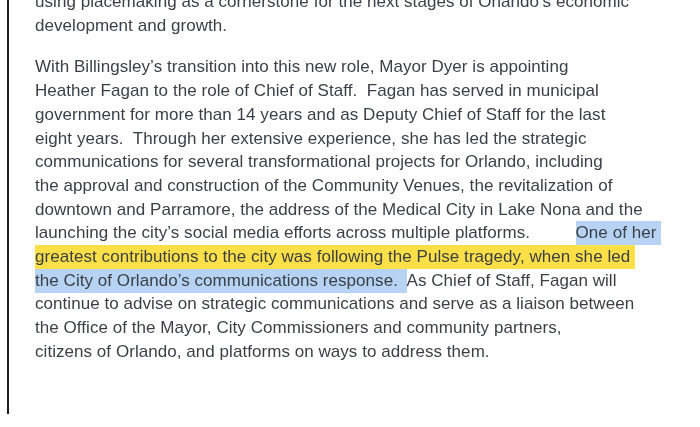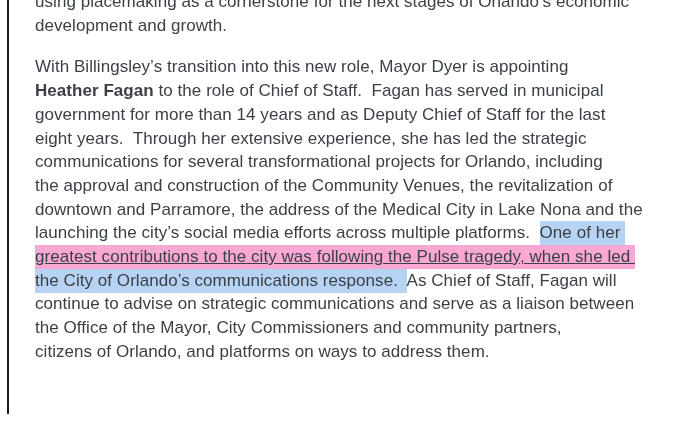--- a/index.html
+++ b/index.html
@@ -32,21 +32,21 @@
     line-height: 23.7px;
     letter-spacing: 0.05px;
   }
   .paragraph {
     margin: 0 0 18px 0;
   }
   .line {
     white-space: pre;
   }
   .seg-bold {
-    font-weight: bold;
+    font-weight: normal;
   }
   .seg-highlight {
     background: #b6d3f3;
     padding: 2px 0 3px 0;
   }
 </style>
 </head>
 <body style="background: rgb(255, 255, 255); color: rgb(59, 63, 70);">
 
 <div class="left-border" style="background: rgb(29, 29, 29);"></div>
@@ -57,20 +57,20 @@
       <div class="line"><span class="seg seg-normal">development and growth.</span></div>
     </div>
     <div class="paragraph">
       <div class="line"><span class="seg seg-normal">With Billingsley’s transition into this new role, Mayor Dyer is appointing</span></div>
       <div class="line"><span class="seg seg-bold">Heather Fagan</span><span class="seg seg-normal"> to the role of Chief of Staff.  Fagan has served in municipal</span></div>
       <div class="line"><span class="seg seg-normal">government for more than 14 years and as Deputy Chief of Staff for the last</span></div>
       <div class="line"><span class="seg seg-normal">eight years.  Through her extensive experience, she has led the strategic</span></div>
       <div class="line"><span class="seg seg-normal">communications for several transformational projects for Orlando, including</span></div>
       <div class="line"><span class="seg seg-normal">the approval and construction of the Community Venues, the revitalization of</span></div>
       <div class="line"><span class="seg seg-normal">downtown and Parramore, the address of the Medical City in Lake Nona and the</span></div>
-      <div class="line"><span class="seg seg-normal">launching the city’s social media efforts across multiple platforms.  </span><span class="seg seg-highlight" style="background-color: rgb(182, 211, 243);">One of her </span></div>
-      <div class="line"><span class="seg seg-highlight" style="background-color: #f9a8d4; text-decoration: underline;">greatest contributions to the city was following the Pulse tragedy, when she led </span></div>
+      <div class="line"><span class="seg seg-normal">launching the city’s social media efforts across multiple platforms.  </span><span class="seg seg-highlight" style="background-color: rgb(182, 211, 243); margin-left: 36px;">One of her </span></div>
+      <div class="line"><span class="seg seg-highlight" style="background-color: #fde047;">greatest contributions to the city was following the Pulse tragedy, when she led </span></div>
       <div class="line"><span class="seg seg-highlight" style="background-color: rgb(182, 211, 243);">the City of Orlando’s communications response.  </span><span class="seg seg-normal">As Chief of Staff, Fagan will</span></div>
       <div class="line"><span class="seg seg-normal">continue to advise on strategic communications and serve as a liaison between</span></div>
       <div class="line"><span class="seg seg-normal">the Office of the Mayor, City Commissioners and community partners,</span></div>
       <div class="line"><span class="seg seg-normal">citizens of Orlando, and platforms on ways to address them.</span></div>
     </div>
   </div>
 
 </body></html>

